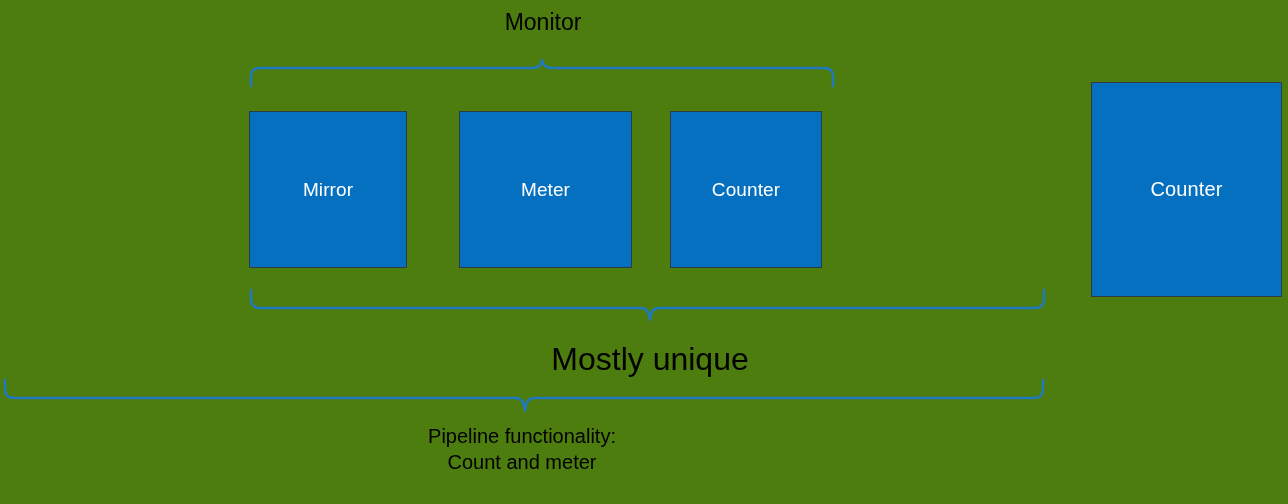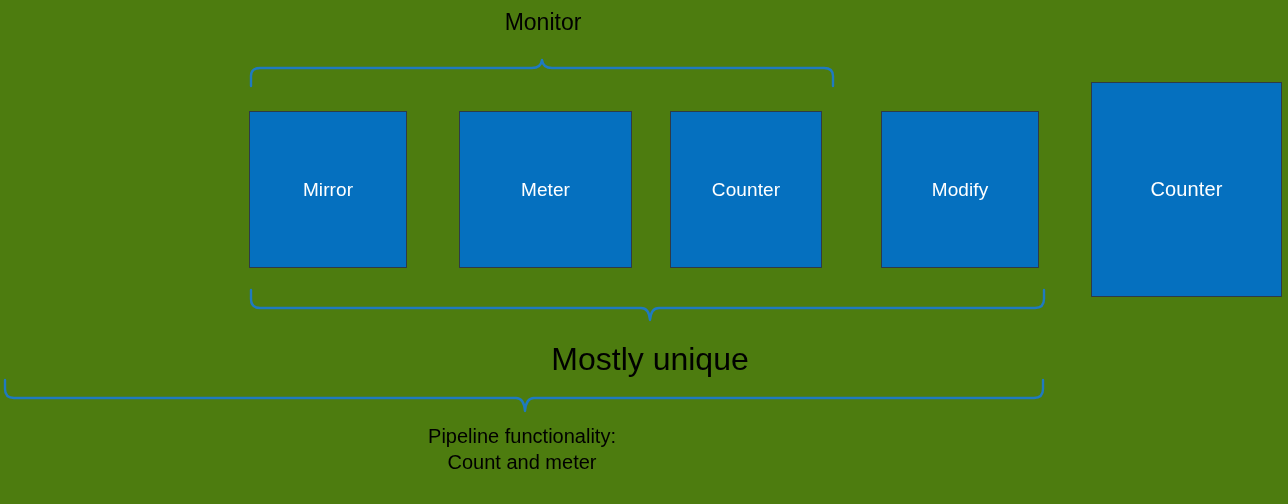--- a/index.html
+++ b/index.html
@@ -71,23 +71,20 @@
   </div>
 
   <div class="box small" style="left:459px; top:111px; width:173px; height:157px;">
     <span>Meter</span>
   </div>
 
   <div class="box small" style="left:670px; top:111px; width:152px; height:157px;">
     <span>Counter</span>
   </div>
 
-  <div class="box small" style="left:881px; top:111px; width:158px; height:157px;">
-    <span>Modify</span>
-  </div>
 
   <div class="box" style="left:1091px; top:82px; width:191px; height:215px;">
     <span>Counter</span>
   </div>
 
   <div class="brace-wrap" style="left:249px; top:290px; width:797px; height:40px;">
     <svg width="797" height="40" viewBox="0 0 797 40" fill="none">
       <path d="M2 0 L2 9 Q2 18 11 18 L392 18 Q400 18 401 30 Q402 18 410 18 L786 18 Q795 18 795 9 L795 0" stroke="#1F7AC0" stroke-width="2.4" fill="none" stroke-linecap="round" stroke-linejoin="round"></path>
     </svg>
   </div>

